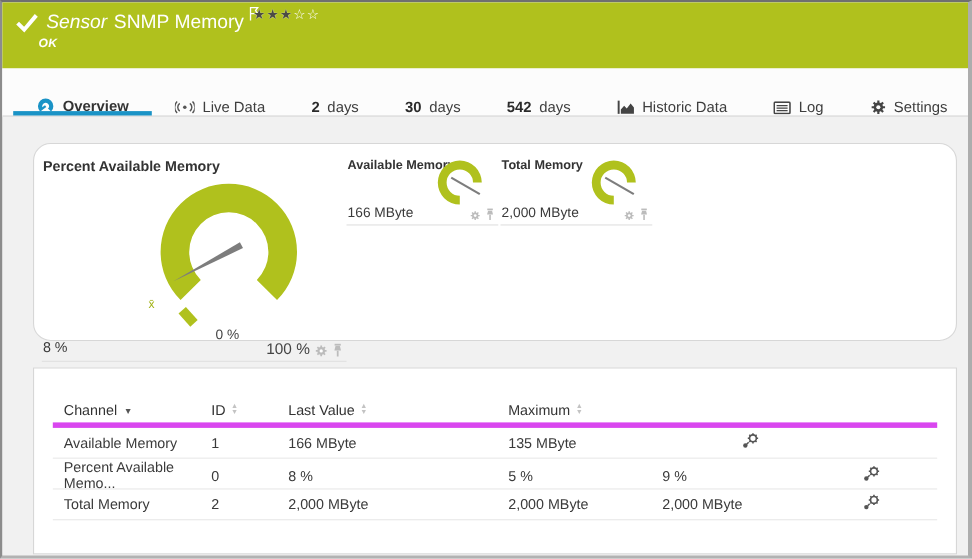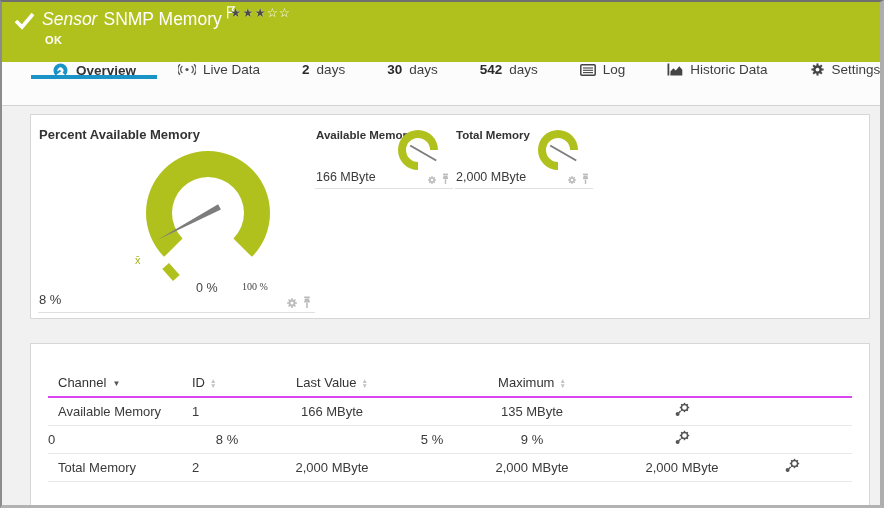--- a/index.html
+++ b/index.html
@@ -15,61 +15,61 @@
 
   
   .sensor-header{ position:relative; height:60px; background:#b0c11d; color:#fff; }
   .hdr-check{ position:absolute; left:11px; top:9px; }
   .hdr-title{ position:absolute; left:40px; top:7px; font-size:17.5px; white-space:nowrap; }
   .hdr-title .prefix{ font-style:italic; margin-right:6px; }
   .hdr-flag{ position:relative; top:-6px; margin-left:4px; display:inline-block; }
   .hdr-stars{ position:absolute; left:228px; top:3px; font-size:12.5px; letter-spacing:1px; white-space:nowrap; cursor:pointer;}
   .hdr-stars .full{ color:#4c4c44; text-shadow:0 0 1px #fff; }
   .hdr-stars .empty{ color:#fff; }
-  .hdr-status{ position:absolute; left:43px; top:32px; font-size:11px; font-weight:bold; letter-spacing:.4px; }
-
-  
-  .tabbar{ display:flex; align-items:flex-start; height:44px; background:#fcfcfc;
-           border-bottom:1px solid #d2d2d2; padding-left:29px; }
+  .hdr-status{ position:absolute; left:33px; top:32px; font-size:11px; font-weight:bold; letter-spacing:.4px;font-style:italic; }
+
+  
+  .tabbar{ display:flex; align-items:flex-end; height:44px; background:#fcfcfc;
+           border-bottom:1px solid #d2d2d2; padding-left:10px; }
   .tab{ position:relative; display:flex; align-items:center; gap:7px; padding:0 21px;
         font-size:13.5px; color:#3e3e3e; cursor:pointer; white-space:nowrap; }
   .tab .num{ font-weight:bold; color:#2b2b2b; }
   .tab.active::after{ content:""; position:absolute; left:0; right:0; bottom:0; height:4px; background:#1a93c6; }
   .tab.active{ font-weight:bold; color:#333; }
   .tab svg{ flex:0 0 auto; }
 
   
   .panel{ background:#fff; border:1px solid #d7d7d7; margin-left:28px; margin-right:10px; }
-  .panel.gauges{ position:relative; margin-top:8px; height:205px; }
+  .panel.gauges{ position:relative; margin-top:24px; height:180px;border-radius:16px; }
   .panel.table-panel{ margin-top:24px; padding:25px 17px 0 17px; min-height:170px; }
 
   
   .widget{ position:absolute; border-bottom:1px solid #e0e0e0; cursor:pointer; }
   .widget-main{ left:7px; top:6px; width:277px; height:192px; }
   .widget-main .w-title{ position:absolute; left:1px; top:6px; font-size:13px; font-weight:bold; color:#333; }
   .widget-main .w-value{ position:absolute; left:1px; bottom:5px; font-size:13px; color:#3a3a3a; }
   .widget-main svg.gauge-big{ position:absolute; left:80px; top:14px; }
   .scale-min{ position:absolute; left:158px; top:160px; font-size:12.5px; color:#444; }
-  .scale-max{ position:absolute; left:204px; top:160px; font-size:10px; color:#444;font-family:Liberation Serif, serif; }
+  .scale-max{ position:absolute; left:204px; top:172px; font-size:14px; color:#444; }
   .w-icons{ position:absolute; right:3px; bottom:3px; display:flex; gap:4px; align-items:flex-end; }
   .w-icons svg{ cursor:pointer; }
 
   .widget-small{ top:12px; width:138px; height:62px; }
   .ws-1{ left:284px; } .ws-2{ left:424px; }
   .widget-small .w-title{ position:absolute; left:1px; top:2px; font-size:11.5px; font-weight:bold; color:#333; }
   .widget-small .w-value{ position:absolute; left:1px; bottom:4px; font-size:12.5px; color:#3a3a3a; }
   .widget-small svg.gauge-small{ position:absolute; left:80px; top:0px; }
 
   
   .ctable{ width:100%; }
   .crow{ display:grid; grid-template-columns:144px 70px 140px 60px 140px 160px 60px 1fr;
          align-items:center; height:28px; border-bottom:1px solid #e8e8e8; font-size:13px; color:#3a3a3a; }
-  .crow.head{ height:29px; color:#333; border-bottom:2px solid #d946ef; }
+  .crow.head{ height:29px; color:#333; border-bottom:5px solid #d946ef; }
   .crow .c1{ padding-left:10px; }
-  .crow .c3,.crow .c5,.crow .c6{ text-align:center; }
+  .crow .c3,.crow .c5,.crow .c6{ text-align:left; }
   .crow .c7{ text-align:center; }
   .crow:not(.head){ cursor:pointer; }
   .sort-desc{ display:inline-block; margin-left:6px; font-size:8px; color:#555; vertical-align:1px; }
   .sort-both{ display:inline-flex; flex-direction:column; margin-left:5px; font-size:6.5px;
               line-height:5px; color:#c3c3c3; vertical-align:middle; position:relative; top:-1px; }
   .hlabel{ cursor:pointer; }
   .chan-gear{ cursor:pointer; }
 </style>
 </head>
 <body>
@@ -119,34 +119,34 @@
     </div>
     <div class="tab">
       <span class="num">30</span>
       <span>days</span>
     </div>
     <div class="tab">
       <span class="num">542</span>
       <span>days</span>
     </div>
     <div class="tab">
+      <svg width="16" height="13" viewBox="0 0 16 13">
+        <rect x="0.5" y="0.5" width="1.8" height="12" fill="#444"></rect>
+        <path d="M3.4,12.5 V8.6 L6.4,5.2 8.8,7.6 12.3,3.2 15.3,6.8 V12.5 Z" fill="#444"></path>
+      </svg>
+      <span>Historic Data</span>
+    </div>
+    <div class="tab">
       <svg width="16" height="12" viewBox="0 0 16 12">
         <rect x="0.8" y="0.8" width="14.4" height="10.4" rx="1" fill="none" stroke="#444" stroke-width="1.5"></rect>
         <line x1="3" y1="4" x2="13" y2="4" stroke="#444" stroke-width="1.1"></line>
         <line x1="3" y1="6.3" x2="13" y2="6.3" stroke="#444" stroke-width="1.1"></line>
         <line x1="3" y1="8.6" x2="13" y2="8.6" stroke="#444" stroke-width="1.1"></line>
       </svg>
       <span>Log</span>
-    </div>
-    <div class="tab">
-      <svg width="16" height="13" viewBox="0 0 16 13">
-        <rect x="0.5" y="0.5" width="1.8" height="12" fill="#444"></rect>
-        <path d="M3.4,12.5 V8.6 L6.4,5.2 8.8,7.6 12.3,3.2 15.3,6.8 V12.5 Z" fill="#444"></path>
-      </svg>
-      <span>Historic Data</span>
     </div>
     <div class="tab">
       <svg width="15" height="15" viewBox="0 0 16 16">
         <g stroke="#444" stroke-width="2.1">
           <line x1="8" y1="1.5" x2="8" y2="14.5"></line>
             <line x1="1.5" y1="8" x2="14.5" y2="8"></line>
           <line x1="3.4" y1="3.4" x2="12.6" y2="12.6"></line>
             <line x1="12.6" y1="3.4" x2="3.4" y2="12.6"></line>
         </g>
         <circle cx="8" cy="8" r="4.6" fill="#444"></circle>
@@ -294,20 +294,21 @@
             <circle cx="10.5" cy="5.5" r="3.1" fill="#fff" stroke="#555" stroke-width="1.5"></circle>
             <circle cx="3.6" cy="12" r="2" fill="#555"></circle>
               <line x1="4.8" y1="10.8" x2="6.6" y2="9" stroke="#555" stroke-width="1.4"></line>
           </svg>
         </div>
           <div class="c8"></div>
       </div>
 
 
       <div class="crow">
+        <div class="c1">Percent Available Memo...</div>
         <div class="c2">0</div>
         <div class="c3">8 %</div>
         <div class="c4"></div>
         <div class="c5">5 %</div>
         <div class="c6">9 %</div>
         <div class="c7">
           <svg class="chan-gear" width="16" height="16" viewBox="0 0 16 16">
             <g stroke="#555" stroke-width="1.4">
                 <line x1="10.5" y1="0.8" x2="10.5" y2="10.2"></line>
                 <line x1="5.8" y1="5.5" x2="15.2" y2="5.5"></line>

